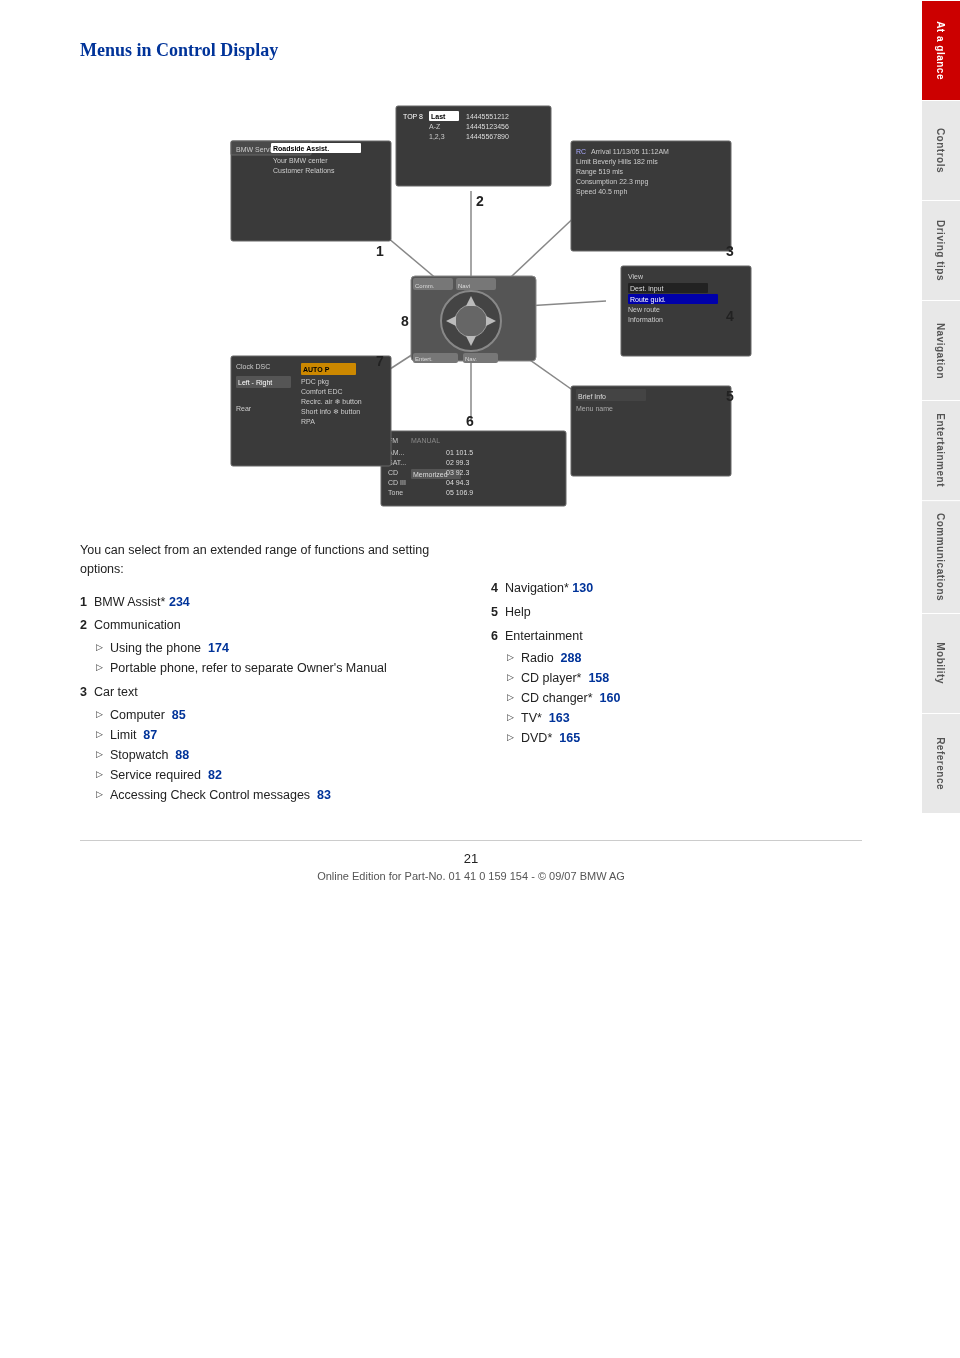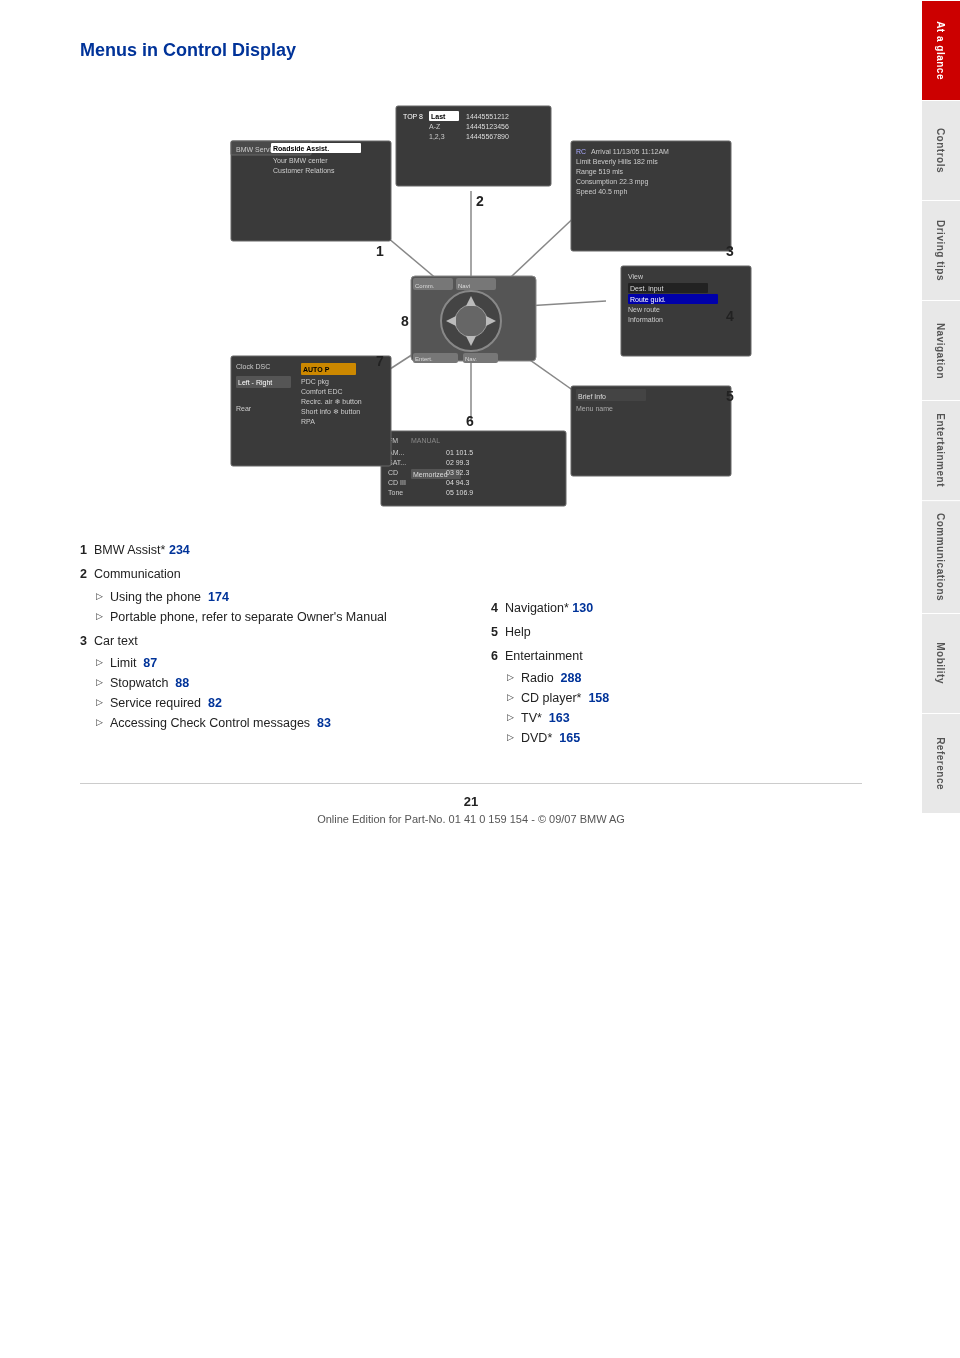--- a/index.html
+++ b/index.html
@@ -53,20 +53,21 @@
       margin-right: 38px;
       padding: 40px 60px 40px 80px;
     }
 
     
     .page-title {
       font-size: 18px;
       font-weight: bold;
       color: #003399;
       margin-bottom: 20px;
+      font-family: Liberation Serif, serif;
     }
 
     
     .diagram-container {
       width: 100%;
       margin-bottom: 30px;
       position: relative;
     }
 
     
@@ -135,21 +136,21 @@
       margin-top: 30px;
       padding-top: 10px;
       border-top: 1px solid #ccc;
       font-size: 11px;
       color: #555;
     }
     .page-number {
       display: block;
       font-size: 13px;
       color: #222;
-      font-weight: bold;
+      font-weight: normal;
       margin-bottom: 4px;
     }
 
     
     .diag-outer {
       width: 580px;
       height: 430px;
       margin: 0 auto;
       position: relative;
     }
@@ -318,63 +319,66 @@
         <rect x="282" y="272" width="35" height="10" fill="#777" rx="2"></rect>
         <text x="284" y="280" font-size="6" fill="#ddd" font-family="Arial">Nav.</text>
 
         <text x="220" y="245" font-size="14" fill="#222" font-weight="bold" font-family="Arial">8</text>
       </svg>
     </div>
   </div>
 
   <div class="content-columns">
     <div class="content-col">
+      <p class="intro-text">You can select from an extended range of functions and setting options:</p>
       <ul class="item-list">
         <li>
           <span class="item-num">1</span>&nbsp;
           <span class="item-label">BMW Assist<span class="asterisk">*</span> <span class="page-ref">234</span></span>
         </li>
         <li>
           <span class="item-num">2</span>&nbsp;
           <span class="item-label">Communication</span>
           <ul class="sub-list">
             <li>Using the phone &nbsp;<span class="page-ref">174</span></li>
             <li>Portable phone, refer to separate Owner's Manual</li>
           </ul>
         </li>
         <li>
           <span class="item-num">3</span>&nbsp;
           <span class="item-label">Car text</span>
           <ul class="sub-list">
+            <li>Computer &nbsp;<span class="page-ref">85</span></li>
             <li>Limit &nbsp;<span class="page-ref">87</span></li>
             <li>Stopwatch &nbsp;<span class="page-ref">88</span></li>
             <li>Service required &nbsp;<span class="page-ref">82</span></li>
             <li>Accessing Check Control messages &nbsp;<span class="page-ref">83</span></li>
           </ul>
         </li>
       </ul>
     </div>
     <div class="content-col">
-      <ul class="item-list" style="margin-top: 58px;">
+      <ul class="item-list" style="margin-top: 38px;">
         <li>
           <span class="item-num">4</span>&nbsp;
           <span class="item-label">Navigation<span class="asterisk">*</span> <span class="page-ref">130</span></span>
         </li>
         <li>
           <span class="item-num">5</span>&nbsp;
           <span class="item-label">Help</span>
           <ul class="sub-list">
           </ul>
         </li>
         <li>
           <span class="item-num">6</span>&nbsp;
           <span class="item-label">Entertainment</span>
           <ul class="sub-list">
             <li>Radio &nbsp;<span class="page-ref">288</span></li>
             <li>CD player<span class="asterisk">*</span> &nbsp;<span class="page-ref">158</span></li>
+            <li>CD changer<span class="asterisk">*</span> &nbsp;<span class="page-ref">160</span></li>
             <li>TV<span class="asterisk">*</span> &nbsp;<span class="page-ref">163</span></li>
             <li>DVD<span class="asterisk">*</span> &nbsp;<span class="page-ref">165</span></li>
           </ul>
         </li>
       </ul>
     </div>
   </div>
 
   <div class="page-footer">
     <span class="page-number">21</span>

